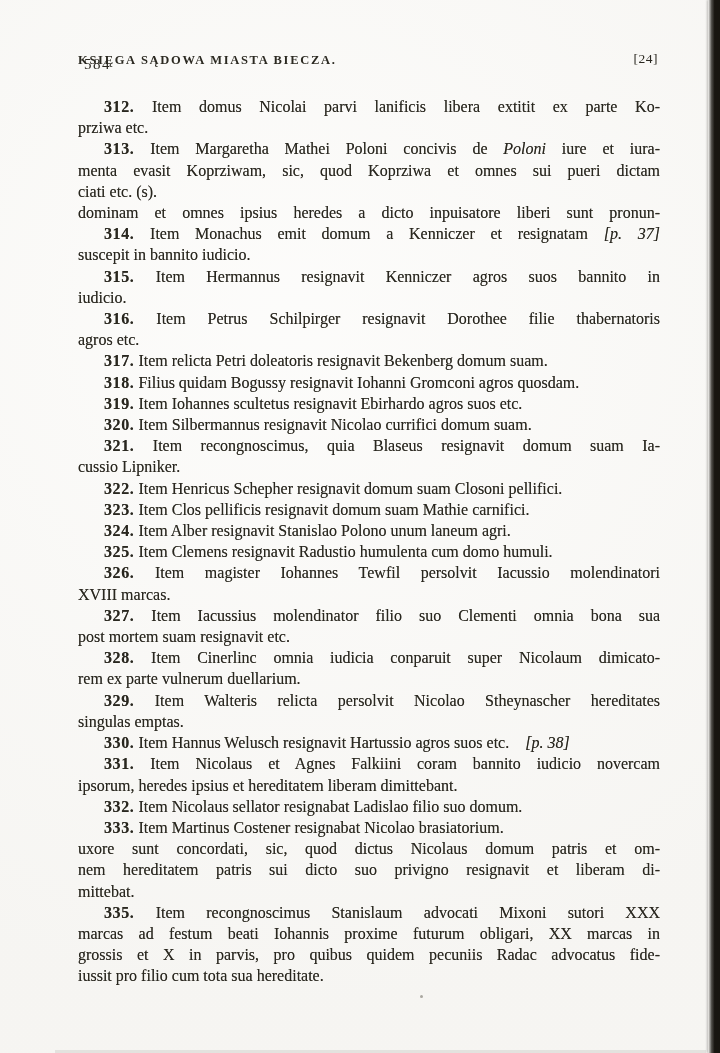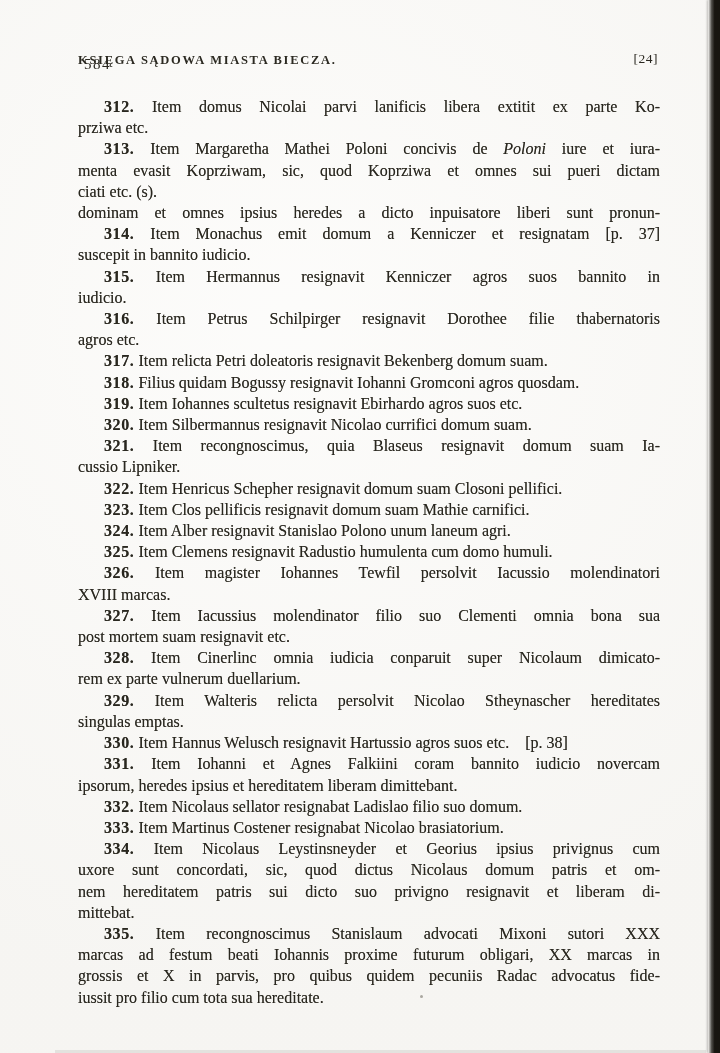--- a/index.html
+++ b/index.html
@@ -44,21 +44,21 @@
   .body {
     position: absolute; left: 78px; top: 96px; width: 582px;
     font-size: 16px; line-height: 21.2px;
     text-shadow: 0 0 0.4px rgba(41,39,31,0.55);
   }
   .line { text-align: left; }
   .line.just { text-align: justify; text-align-last: justify; }
   .line.ind { text-indent: 26px; }
   .num { font-weight: bold; letter-spacing: 0.6px; }
   .it { font-style: italic; }
-  .pr { margin-left: 16px; white-space: nowrap; }
+  .pr { margin-left: 16px; white-space: nowrap; font-style: italic; }
   .speck {
     position: absolute; width: 3px; height: 3px;
     background: #6b675c; border-radius: 50%; opacity: 0.55;
   }
   .bottom-smudge {
     position: absolute; left: 55px; right: 14px; bottom: 0; height: 3px;
     background: rgba(60,58,50,0.10);
   }
 </style>
 </head>
@@ -97,25 +97,24 @@
       <div class="line ind"><span class="num">325.</span><span> Item Clemens resignavit Radustio humulenta cum domo humuli.</span></div>
       <div class="line just ind"><span class="num">326.</span><span> Item magister Iohannes Tewfil persolvit Iacussio molendinatori</span></div>
       <div class="line"><span>XVIII marcas.</span></div>
       <div class="line just ind"><span class="num">327.</span><span> Item Iacussius molendinator filio suo Clementi omnia bona sua</span></div>
       <div class="line"><span>post mortem suam resignavit etc.</span></div>
       <div class="line just ind"><span class="num">328.</span><span> Item Cinerlinc omnia iudicia conparuit super Nicolaum dimicato-</span></div>
       <div class="line"><span>rem ex parte vulnerum duellarium.</span></div>
       <div class="line just ind"><span class="num">329.</span><span> Item Walteris relicta persolvit Nicolao Stheynascher hereditates</span></div>
       <div class="line"><span>singulas emptas.</span></div>
       <div class="line ind"><span class="num">330.</span><span> Item Hannus Welusch resignavit Hartussio agros suos etc.</span><span class="pr">[p. 38]</span></div>
-      <div class="line just ind"><span class="num">331.</span><span> Item Iohanni et Agnes Falkiini coram bannito iudicio novercam</span></div>
+      <div class="line just ind"><span class="num">331.</span><span> Item Nicolaus et Agnes Falkiini coram bannito iudicio novercam</span></div>
       <div class="line"><span>ipsorum, heredes ipsius et hereditatem liberam dimittebant.</span></div>
       <div class="line ind"><span class="num">332.</span><span> Item Nicolaus sellator resignabat Ladislao filio suo domum.</span></div>
       <div class="line ind"><span class="num">333.</span><span> Item Martinus Costener resignabat Nicolao brasiatorium.</span></div>
-      <div class="line just ind"><span class="num">334.</span><span> Item Nicolaus Leystinsneyder et Georius ipsius privignus cum</span></div>
       <div class="line just"><span>uxore sunt concordati, sic, quod dictus Nicolaus domum patris et om-</span></div>
       <div class="line just"><span>nem hereditatem patris sui dicto suo privigno resignavit et liberam di-</span></div>
       <div class="line"><span>mittebat.</span></div>
       <div class="line just ind"><span class="num">335.</span><span> Item recongnoscimus Stanislaum advocati Mixoni sutori XXX</span></div>
       <div class="line just"><span>marcas ad festum beati Iohannis proxime futurum obligari, XX marcas in</span></div>
       <div class="line just"><span>grossis et X in parvis, pro quibus quidem pecuniis Radac advocatus fide-</span></div>
       <div class="line"><span>iussit pro filio cum tota sua hereditate.</span></div>
     </div>
 
   <div class="speck" style="left:420px; top:995px;"></div>

